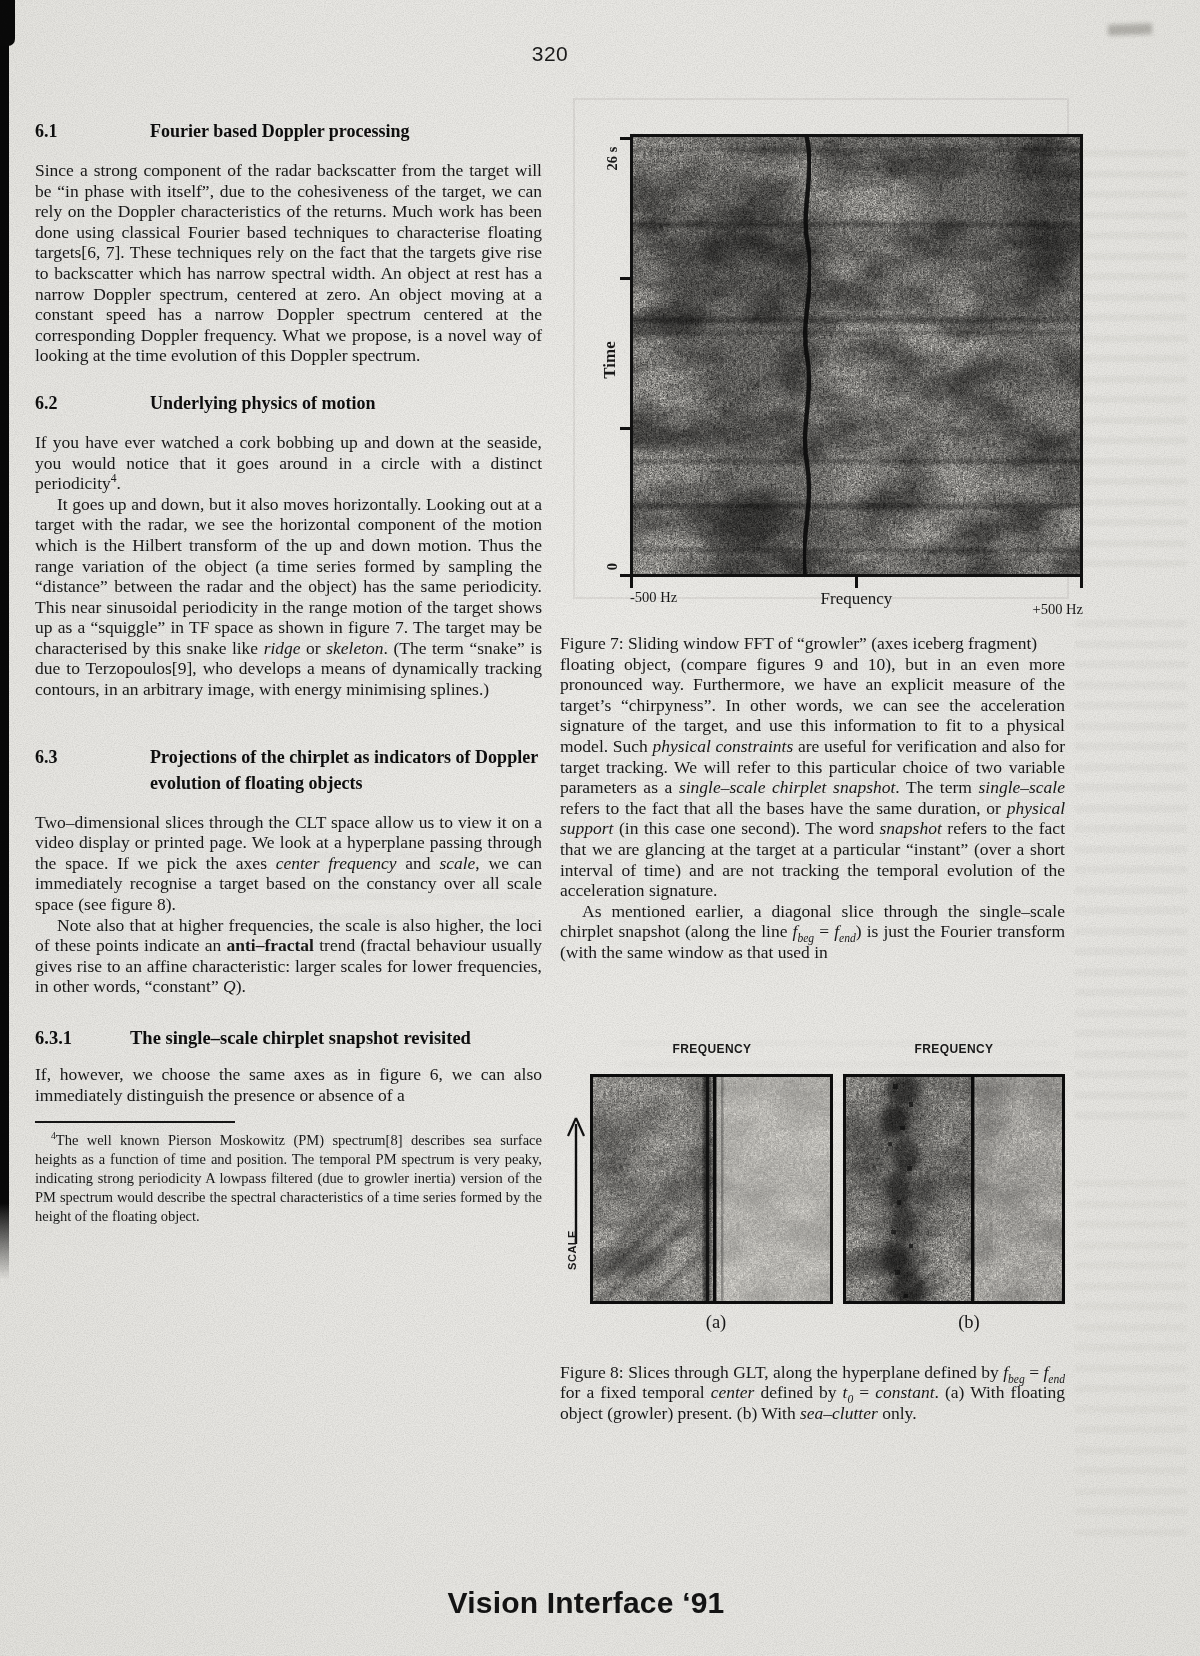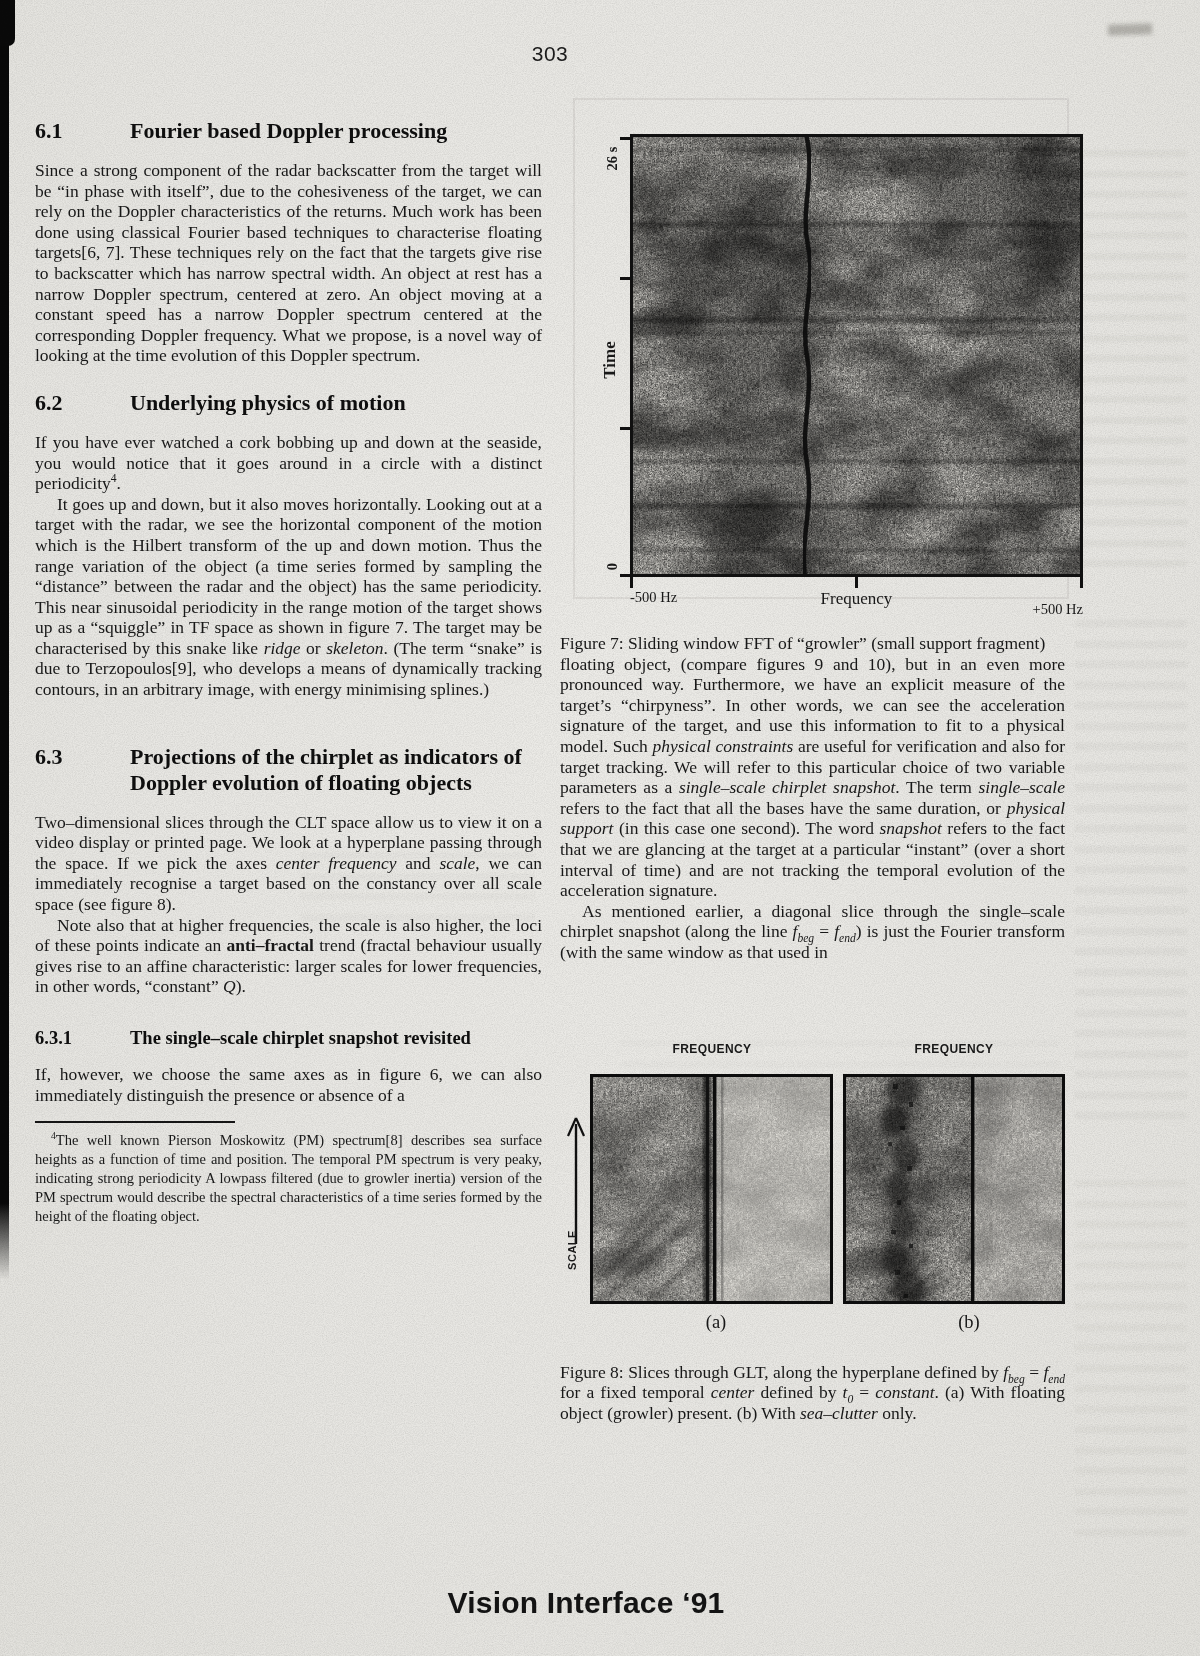--- a/index.html
+++ b/index.html
@@ -22,23 +22,23 @@
 
   
   .pageno{position:absolute;left:500px;top:42px;width:100px;text-align:center;
       font:21px "Liberation Sans", sans-serif;letter-spacing:.5px;color:#1c1c1c;}
   .footer{position:absolute;left:0;top:1586px;width:1172px;text-align:center;
       font:bold 30px "Liberation Sans", sans-serif;color:#141414;letter-spacing:.2px;}
 
   .col-left{position:absolute;left:35px;top:118px;width:507px;}
   .col-right{position:absolute;left:560px;top:0;width:505px;}
 
-  .sec{display:flex;font-weight:bold;font-size:22px;line-height:26px;color:#0f0f0f;margin:0 0 16px 0;}
+  .sec{display:flex;font-weight:bold;font-size:18px;line-height:26px;color:#0f0f0f;margin:0 0 16px 0;}
   .sec .num{flex:0 0 95px;}
-  .sec .ttl{flex:1;}
+  .sec .ttl{flex:1;margin-left:20px;}
   .subsec{display:flex;font-weight:bold;font-size:18.5px;line-height:23px;color:#0f0f0f;margin:30px 0 14px 0;font-family:Liberation Serif, serif;}
   .subsec .num{flex:0 0 95px;}
   .mt{margin-top:24px;}
   .mt2{margin-top:44px;}
 
   p.body{margin:0;font-size:17.5px;line-height:20.6px;text-align:justify;}
   p.ind{text-indent:22px;}
   .it{font-style:italic;}
   .bd{font-weight:bold;font-family:Liberation Serif, serif;}
   sup{font-size:66%;line-height:0;}
@@ -125,21 +125,21 @@
 <div class="edge-strip"></div>
 <div class="edge-blob"></div>
 <div class="tr-smudge"></div>
 <div class="ghost" style="left:1075px;top:150px;width:112px;height:420px;opacity:.55"></div>
 <div class="ghost" style="left:1075px;top:620px;width:112px;height:500px;opacity:.5"></div>
 <div class="ghost" style="left:1075px;top:1180px;width:112px;height:360px;opacity:.45"></div>
 <div class="ghost" style="left:300px;top:852px;width:235px;height:80px;opacity:.32"></div>
 <div class="ghost" style="left:620px;top:1040px;width:440px;height:120px;opacity:.22"></div>
 <div class="ghost-box"></div>
 
-<div class="pageno">303</div>
+<div class="pageno">320</div>
 
 <div class="col-left">
 
   <div class="sec">
     <span class="num">6.1</span>
     <span class="ttl">Fourier based Doppler processing</span>
   </div>
   <p class="body">Since a strong component of the radar backscatter from the target will be “in phase with itself”, due to the cohesiveness of the target, we can rely on the Doppler characteristics of the returns. Much work has been done using classical Fourier based techniques to characterise floating targets[6, 7]. These techniques rely on the fact that the targets give rise to backscatter which has narrow spectral width. An object at rest has a narrow Doppler spectrum, centered at zero. An object moving at a constant speed has a narrow Doppler spectrum centered at the corresponding Doppler frequency. What we propose, is a novel way of looking at the time evolution of this Doppler spectrum.</p>
 
   <div class="sec mt">
@@ -204,21 +204,21 @@
       <div class="tick-l" style="top:440px"></div>
       <div class="tick-b" style="left:0"></div>
       <div class="tick-b" style="left:225px"></div>
       <div class="tick-b" style="left:450px"></div>
     </div>
     <div class="fig7-xlabels">
       <span class="xl-left">-500 Hz</span>
       <span class="xl-mid">Frequency</span>
       <span class="xl-right">+500 Hz</span>
     </div>
-    <div class="caption">Figure 7: Sliding window FFT of “growler” (small support fragment)</div>
+    <div class="caption">Figure 7: Sliding window FFT of “growler” (axes iceberg fragment)</div>
   </div>
 
   <p class="body p-after-fig">floating object, (compare figures 9 and 10), but in an even more pronounced way. Furthermore, we have an explicit measure of the target’s “chirpyness”. In other words, we can see the acceleration signature of the target, and use this information to fit to a physical model. Such <span class="it">physical constraints</span> are useful for verification and also for target tracking. We will refer to this particular choice of two variable parameters as a <span class="it">single–scale chirplet snapshot</span>. The term <span class="it">single–scale</span> refers to the fact that all the bases have the same duration, or <span class="it">physical support</span> (in this case one second). The word <span class="it">snapshot</span> refers to the fact that we are glancing at the target at a particular “instant” (over a short interval of time) and are not tracking the temporal evolution of the acceleration signature.</p>
   <p class="body ind">As mentioned earlier, a diagonal slice through the single–scale chirplet snapshot (along the line <span class="it">f</span><sub class="it">beg</sub> = <span class="it">f</span><sub class="it">end</sub>) is just the Fourier transform (with the same window as that used in</p>
 
   <div class="fig8">
     <div class="fig8-axisrow">
       <span class="freq-a">FREQUENCY</span>
       <span class="freq-b">FREQUENCY</span>
     </div>

